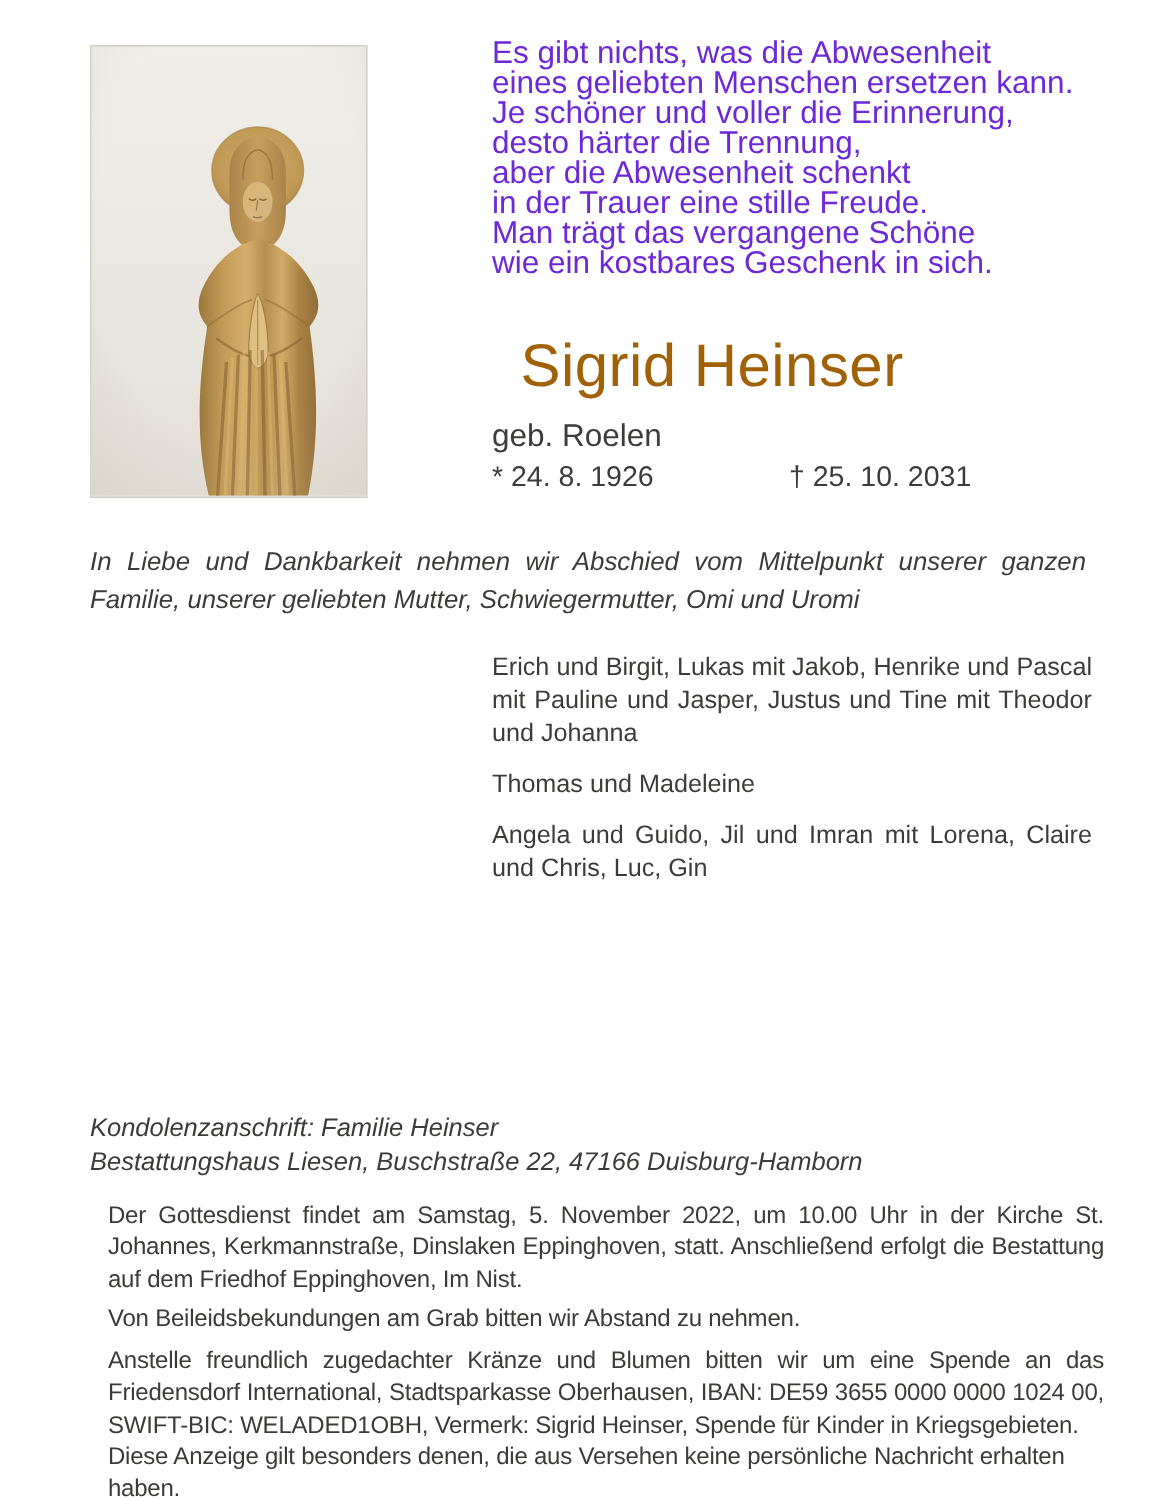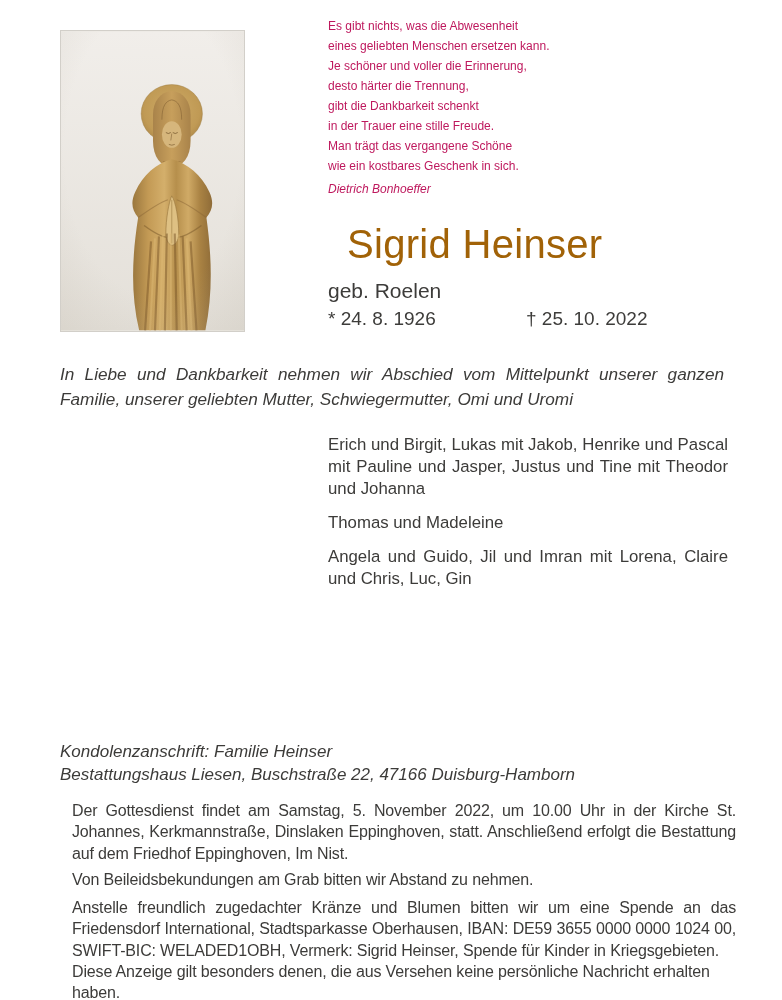--- a/index.html
+++ b/index.html
@@ -15,22 +15,22 @@
   .photo{
     position:absolute;left:60px;top:30px;
     width:185px;height:302px;
     border:1px solid #d2cfc9;
     box-sizing:border-box;
     background:#ece9e3;
   }
   .photo svg{display:block;width:100%;height:100%;}
   
   .quote{
-    position:absolute;left:328px;top:16px;width:404px;
-    font-size:12px;line-height:20px;color:#be185d;
+    position:absolute;left:328px;top:26px;width:404px;
+    font-size:21px;line-height:20px;color:#6d28d9;
   }
   .quote-attribution{font-style:italic;margin-top:3px;}
   .deceased-name{
     position:absolute;left:327px;top:222px;
     font-size:40px;line-height:1.1;color:#a16207;letter-spacing:.3px;margin-left:20px;
   }
   .maiden-name{
     position:absolute;left:328px;top:279px;
     font-size:21px;color:#3d3c3a;
   }
@@ -144,31 +144,30 @@
 
       <rect x="0" y="0" width="185" height="302" fill="url(#vignette)"></rect>
     </svg>
   </div>
 
   <div class="quote">
     <div>Es gibt nichts, was die Abwesenheit</div>
     <div>eines geliebten Menschen ersetzen kann.</div>
     <div>Je schöner und voller die Erinnerung,</div>
     <div>desto härter die Trennung,</div>
-    <div>gibt die Dankbarkeit schenkt</div>
+    <div>aber die Abwesenheit schenkt</div>
     <div>in der Trauer eine stille Freude.</div>
     <div>Man trägt das vergangene Schöne</div>
     <div>wie ein kostbares Geschenk in sich.</div>
-    <div class="quote-attribution">Dietrich Bonhoeffer</div>
   </div>
 
   <div class="deceased-name">Sigrid Heinser</div>
   <div class="maiden-name">geb. Roelen</div>
   <div class="dates">
-    <span class="birth">* 24. 8. 1926</span><span>† 25. 10. 2022</span>
+    <span class="birth">* 24. 8. 1926</span><span>† 25. 10. 2031</span>
   </div>
 
   <div class="intro">In Liebe und Dankbarkeit nehmen wir Abschied vom Mittelpunkt unserer ganzen Familie, unserer geliebten Mutter, Schwiegermutter, Omi und Uromi</div>
 
   <div class="family-list">
     <p class="family-entry">Erich und Birgit, Lukas mit Jakob, Henrike und Pascal mit Pauline und Jasper, Justus und Tine mit Theodor und Johanna</p>
     <p class="family-entry">Thomas und Madeleine</p>
     <p class="family-entry">Angela und Guido, Jil und Imran mit Lorena, Claire und Chris, Luc, Gin</p>
   </div>
 

